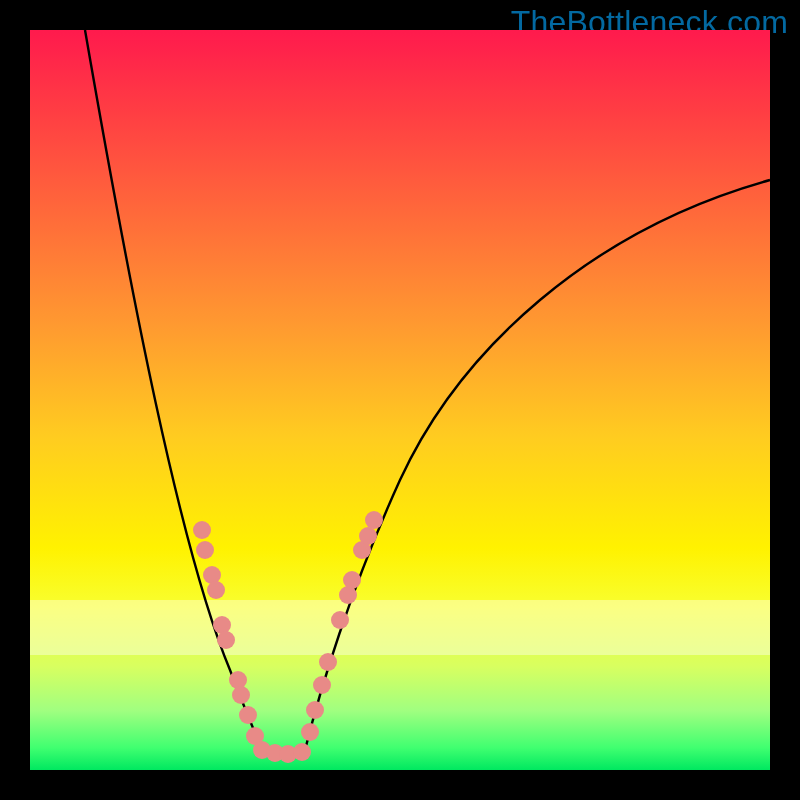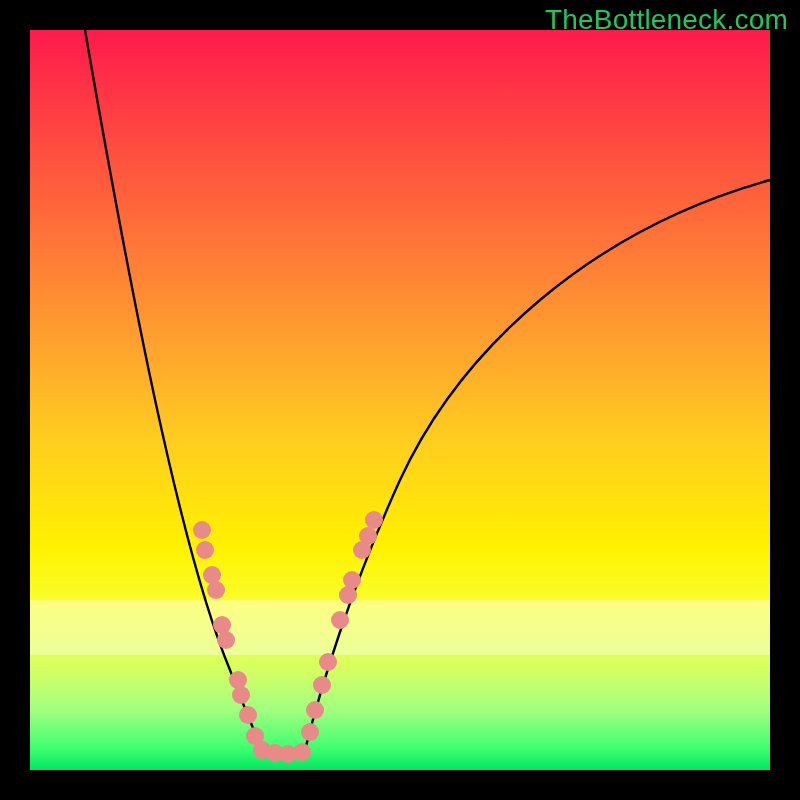--- a/index.html
+++ b/index.html
@@ -42,23 +42,23 @@
     width: 100%;
     top: 570px;
     height: 55px;
     background: rgba(255,255,255,0.40);
   }
   .watermark {
     position: absolute;
     top: 4px;
     right: 12px;
     font-family: Arial, Helvetica, sans-serif;
-    font-size: 28px;
+    font-size: 32px;
     font-weight: 500;
-    color: #22c55e;
+    color: #0369a1;
     letter-spacing: 0.2px;
     user-select: none;
   }
   svg.curves {
     position: absolute;
     left: 0;
     top: 0;
     width: 740px;
     height: 740px;
     overflow: visible;

